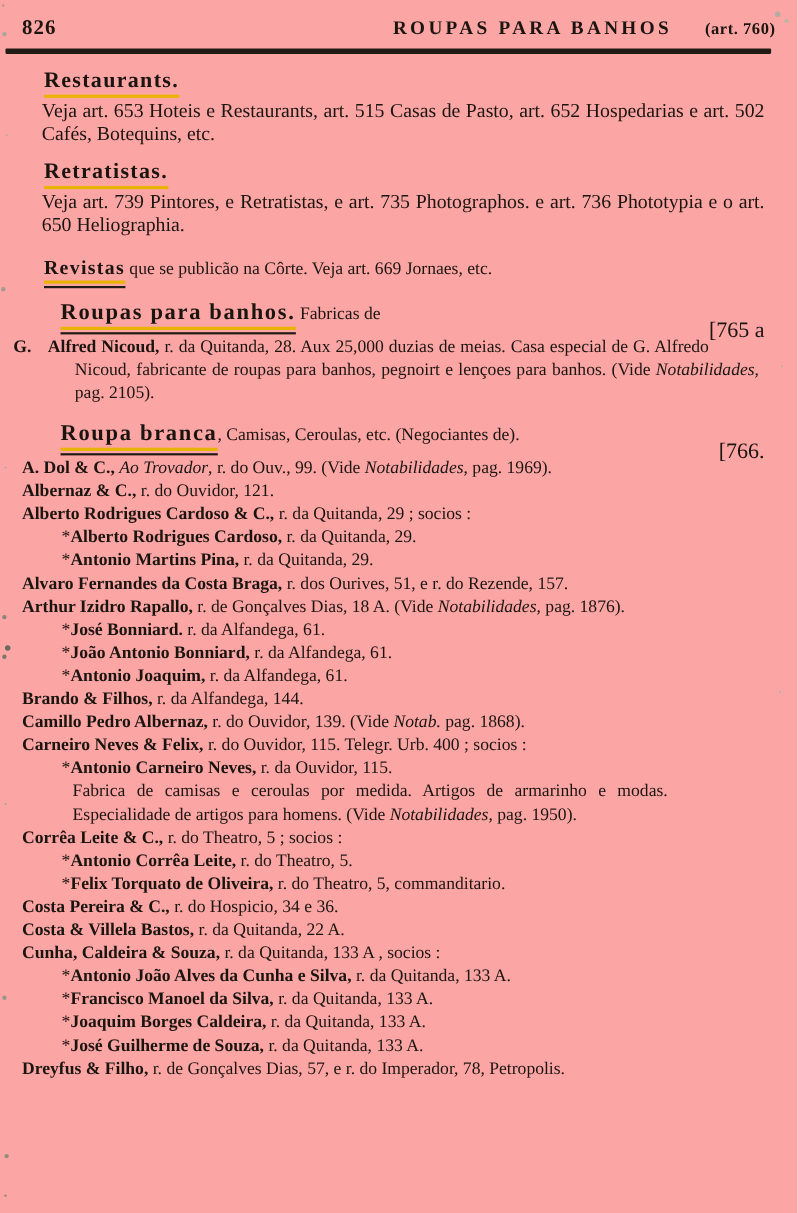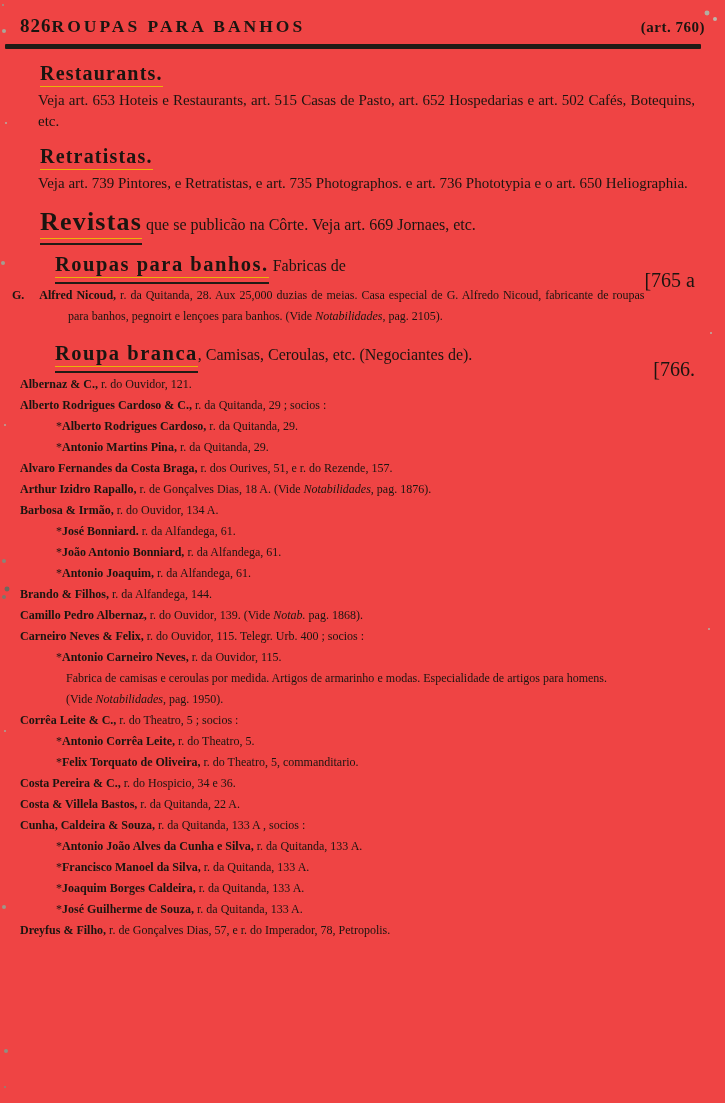--- a/index.html
+++ b/index.html
@@ -1,20 +1,20 @@
 <!DOCTYPE html>
 <html><head>
 <meta charset="utf-8">
 <title>826 — ROUPAS PARA BANHOS</title>
 <style>
   html,body{margin:0;padding:0;background:#e8e6e0;}
   .page{
     position:relative;
     width:725px;height:1103px;
-    background:#ef4444;
+    background:#fca5a5;
     overflow:hidden;
     font-family:"Liberation Serif","DejaVu Serif",serif;
     color:#1b1510;
   }
   
   .noise{
     position:absolute;left:2px;top:4px;width:2px;height:2px;border-radius:50%;
     background:#9a948a;
     box-shadow:
       1px 26px 0 1px #aba599,
@@ -31,47 +31,47 @@
       704px 8px 0 1.5px #b3ada1,
       712px 14px 0 1px #bcb6aa,
       708px 328px 0 0 #b9b3a7,
       706px 624px 0 0 #b5afa3;
   }
   .pagehead{
     display:flex;align-items:baseline;
     padding:15px 20px 0 20px;
   }
   .pagenum{font-size:19px;font-weight:bold;letter-spacing:1px;}
-  .runtitle{flex:1;text-align:left;font-size:17.5px;font-weight:bold;letter-spacing:3px;}
+  .runtitle{flex:1;text-align:right;font-size:17.5px;font-weight:bold;letter-spacing:3px;padding-right:30px;}
   .artref{font-size:15px;font-weight:bold;letter-spacing:.5px;}
   .headrule{height:5px;background:#211b15;margin:7px 24px 0 5px;border-radius:1px;}
 
   h2.sec-h{margin:13px 0 4px 40px;font-size:20px;font-weight:bold;letter-spacing:1.2px;}
-  .hd{border-bottom:1px solid #eab308;padding-bottom:2px;}
+  .hd{border-bottom:3px solid #eab308;padding-bottom:2px;}
   .hd.dbl{position:relative;}
   .hd.dbl::after{content:"";position:absolute;left:0;right:0;bottom:-7px;height:2px;background:#211b15;}
 
   p.intro{
     margin:5px 30px 0 38px;
-    font-size:15px;line-height:21px;
+    font-size:18px;line-height:21px;
     text-align:justify;
   }
   p.headline{
     margin:15px 30px 2px 40px;
     font-size:16px;line-height:26px;
   }
   p.headline.sub2{margin-left:55px;margin-top:13px;}
-  .h-mid{font-size:26px;font-weight:bold;letter-spacing:1.2px;}
+  .h-mid{font-size:18px;font-weight:bold;letter-spacing:1.2px;}
   .h-big{font-size:20.5px;font-weight:bold;letter-spacing:1.5px;}
   .after{font-size:16px;}
   .ref{float:right;font-size:20px;margin-top:16px;}
 
   .entries{
     margin:6px 48px 0 8px;
-    font-size:12px;line-height:21px;
+    font-size:16px;line-height:21px;
     text-align:justify;
   }
   .entries.banhos{margin:6px 35px 0 6px;}
   .entry{padding-left:58px;text-indent:-46px;}
   .entry.lvl1{text-indent:-10px;}
   .entry.lvl2{text-indent:0;padding-right:70px;}
   .entries.banhos .entry.lvl0{padding-left:62px;text-indent:-56px;}
   .lead{font-weight:bold;margin-right:15px;}
   .b{font-weight:bold;}
   .i{font-style:italic;}
@@ -106,27 +106,27 @@
   <section>
     <p class="headline sub2"><span class="ref">[765 a</span><span class="hd dbl h-big">Roupas para banhos.</span><span class="after"> Fabricas de</span></p>
     <div class="entries banhos">
         <div class="entry lvl0"><span class="lead">G.</span><span class="b">Alfred Nicoud,</span><span> r. da Quitanda, 28. Aux 25,000 duzias de meias. Casa especial de G. Alfredo Nicoud, fabricante de roupas para banhos, pegnoirt e lençoes para banhos. (Vide </span><span class="i">Notabilidades</span><span>, pag. 2105).</span></div>
       </div>
   </section>
 
   <section>
     <p class="headline sub2"><span class="ref">[766.</span><span class="hd dbl h-big">Roupa branca</span><span class="after">, Camisas, Ceroulas, etc. (Negociantes de).</span></p>
     <div class="entries">
+        <div class="entry lvl0"><span class="b">A. Dol &amp; C.,</span><span> </span><span class="i">Ao Trovador</span><span>, r. do Ouv., 99. (Vide </span><span class="i">Notabilidades</span><span>, pag. 1969).</span></div>
         <div class="entry lvl0"><span class="b">Albernaz &amp; C.,</span><span> r. do Ouvidor, 121.</span></div>
         <div class="entry lvl0"><span class="b">Alberto Rodrigues Cardoso &amp; C.,</span><span> r. da Quitanda, 29 ; socios :</span></div>
         <div class="entry lvl1"><span>*</span><span class="b">Alberto Rodrigues Cardoso,</span><span> r. da Quitanda, 29.</span></div>
         <div class="entry lvl1"><span>*</span><span class="b">Antonio Martins Pina,</span><span> r. da Quitanda, 29.</span></div>
         <div class="entry lvl0"><span class="b">Alvaro Fernandes da Costa Braga,</span><span> r. dos Ourives, 51, e r. do Rezende, 157.</span></div>
         <div class="entry lvl0"><span class="b">Arthur Izidro Rapallo,</span><span> r. de Gonçalves Dias, 18 A. (Vide </span><span class="i">Notabilidades</span><span>, pag. 1876).</span></div>
-        <div class="entry lvl0"><span class="b">Barbosa &amp; Irmão,</span><span> r. do Ouvidor, 134 A.</span></div>
         <div class="entry lvl1"><span>*</span><span class="b">José Bonniard.</span><span> r. da Alfandega, 61.</span></div>
         <div class="entry lvl1"><span>*</span><span class="b">João Antonio Bonniard,</span><span> r. da Alfandega, 61.</span></div>
         <div class="entry lvl1"><span>*</span><span class="b">Antonio Joaquim,</span><span> r. da Alfandega, 61.</span></div>
         <div class="entry lvl0"><span class="b">Brando &amp; Filhos,</span><span> r. da Alfandega, 144.</span></div>
         <div class="entry lvl0"><span class="b">Camillo Pedro Albernaz,</span><span> r. do Ouvidor, 139. (Vide </span><span class="i">Notab.</span><span> pag. 1868).</span></div>
         <div class="entry lvl0"><span class="b">Carneiro Neves &amp; Felix,</span><span> r. do Ouvidor, 115.  Telegr. Urb. 400 ; socios :</span></div>
         <div class="entry lvl1"><span>*</span><span class="b">Antonio Carneiro Neves,</span><span> r. da Ouvidor, 115.</span></div>
         <div class="entry lvl2"><span>Fabrica de camisas e ceroulas por medida. Artigos de armarinho e modas. Especialidade de artigos para homens. (Vide </span><span class="i">Notabilidades</span><span>, pag. 1950).</span></div>
         <div class="entry lvl0"><span class="b">Corrêa Leite &amp; C.,</span><span> r. do Theatro, 5 ; socios :</span></div>
         <div class="entry lvl1"><span>*</span><span class="b">Antonio Corrêa Leite,</span><span> r. do Theatro, 5.</span></div>

